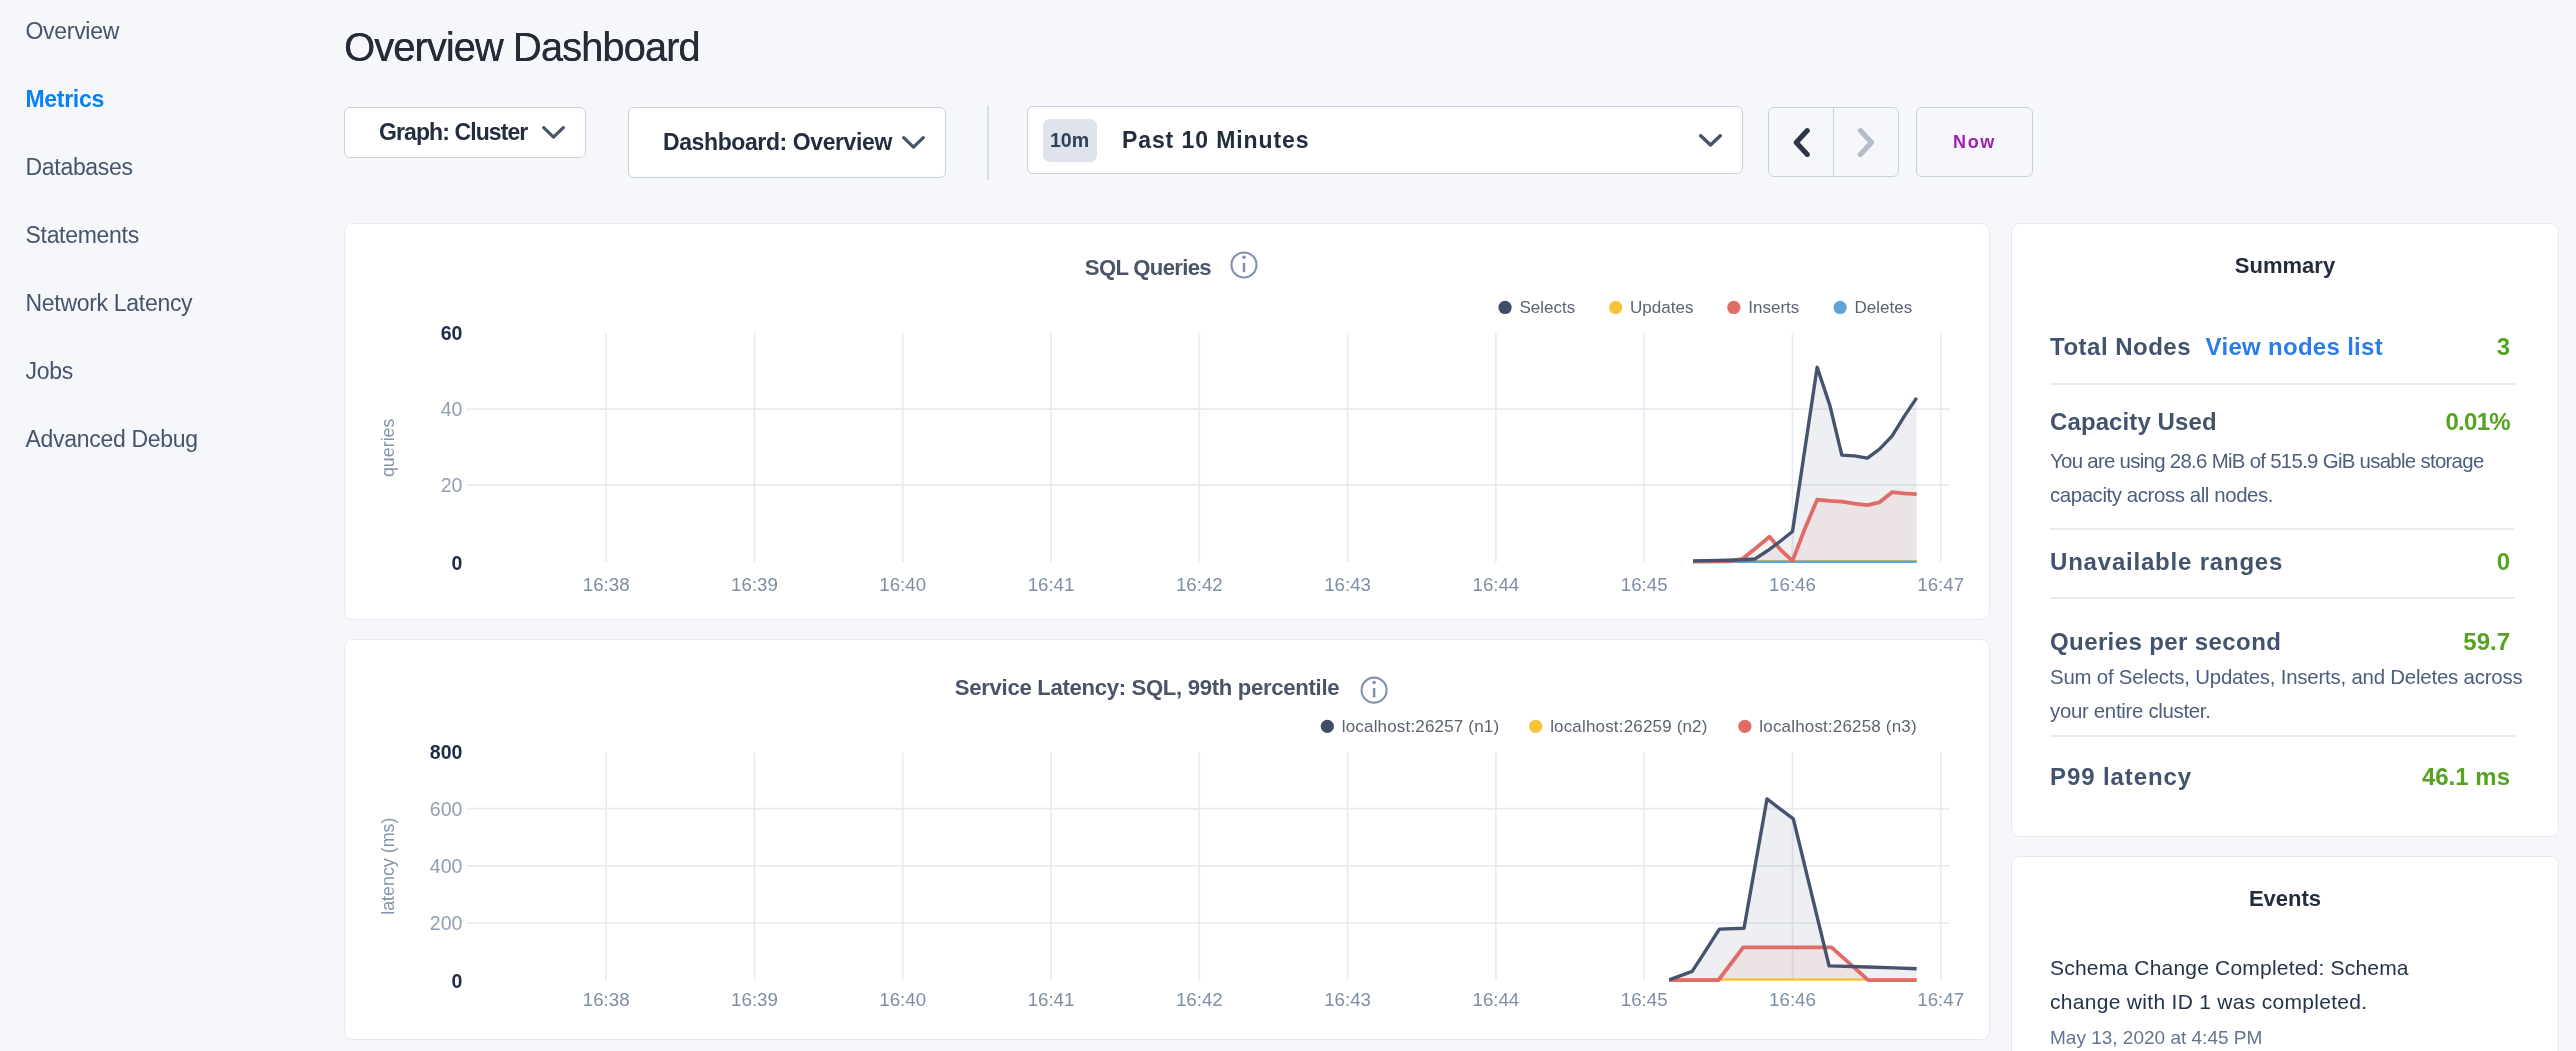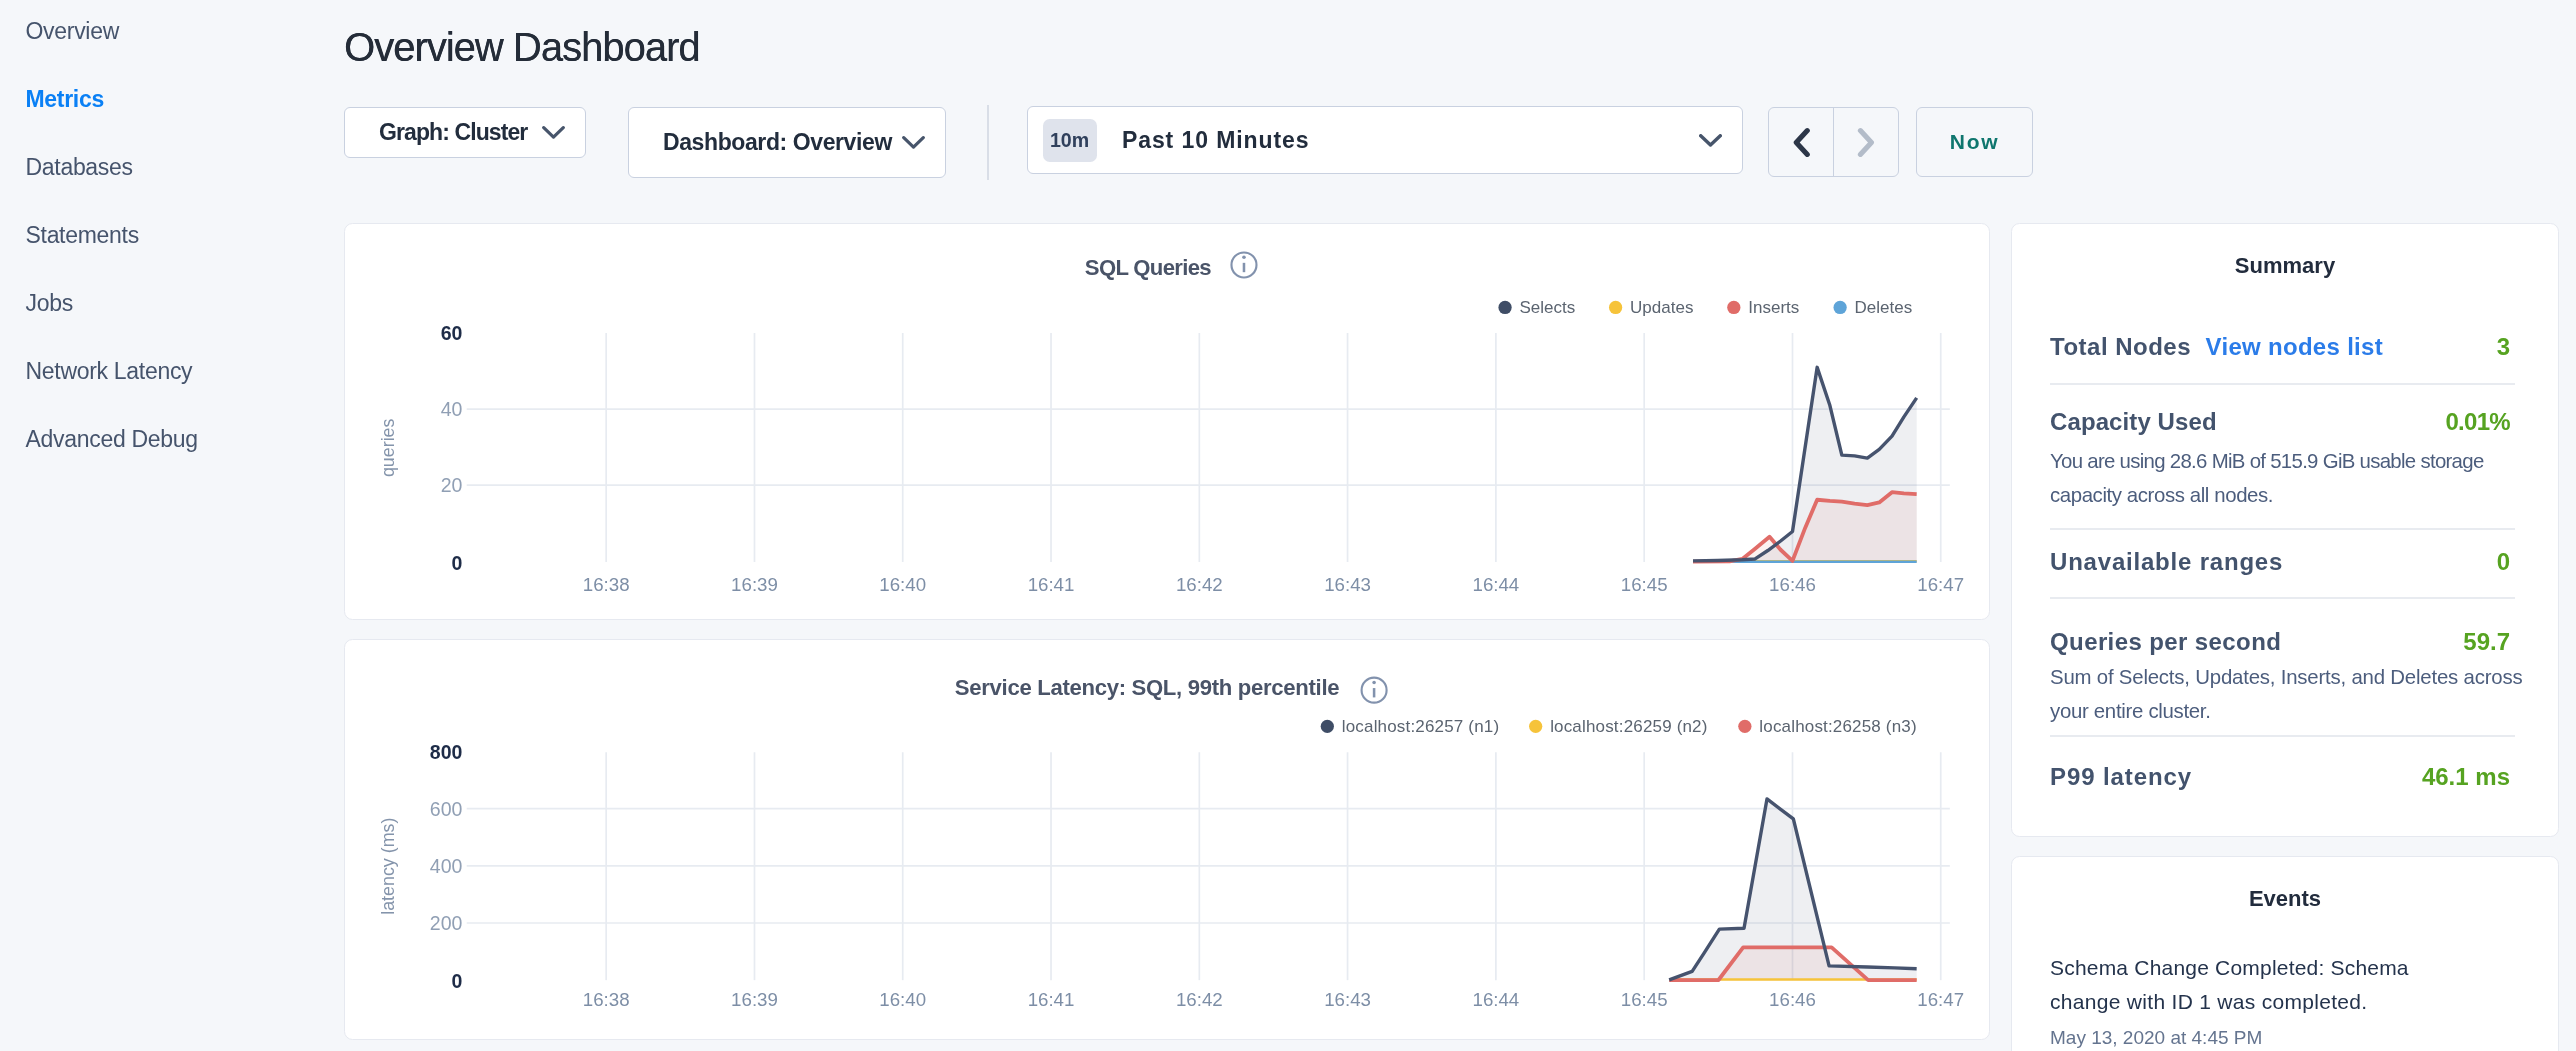--- a/index.html
+++ b/index.html
@@ -12,41 +12,41 @@
   .ctl { position:absolute; background:#fff; border:1.7px solid #c9d1e0; border-radius:6px; display:flex; align-items:center; padding-left:34px; color:#222d3d; font-weight:bold; font-size:23px; }
   .chev { margin-left:auto; margin-right:20.4px; width:23px; height:13.6px; }
   .vdivider { position:absolute; left:987px; top:105px; width:1.7px; height:75px; background:#d9dee7; }
   .timebox { position:absolute; left:1027px; top:106px; width:716px; height:68px; background:#fff; border:1.7px solid #c9d1e0; border-radius:6px; display:flex; align-items:center; }
   .badge { position:absolute; left:14.5px; top:12px; background:#dfe3ec; border-radius:6.8px; width:54px; height:43px; display:flex; align-items:center; justify-content:center; font-size:19.6px; font-weight:bold; color:#30405c; }
   .timebox .label { margin-left:94px; font-size:23px; letter-spacing:0.9px; font-weight:bold; color:#222d3d; }
   .timebox svg { position:absolute; right:20.4px; top:27px; }
   .arrows { position:absolute; left:1768px; top:107px; width:131px; height:70px; border:1.7px solid #c9d1e0; border-radius:6px; display:flex; }
   .arrows .cell { flex:1; display:flex; align-items:center; justify-content:center; }
   .arrows .cell:first-child { border-right:1.7px solid #c9d1e0; }
-  .nowbtn { position:absolute; left:1916px; top:107px; width:117px; height:70px; border:1.7px solid #c9d1e0; border-radius:6px; display:flex; align-items:center; justify-content:center; font-size:21px; letter-spacing:1.7px; font-weight:bold; color:#0f766e; }
+  .nowbtn { position:absolute; left:1916px; top:107px; width:117px; height:70px; border:1.7px solid #c9d1e0; border-radius:6px; display:flex; align-items:center; justify-content:center; font-size:18px; letter-spacing:1.7px; font-weight:bold; color:#a21caf; }
   .card { position:absolute; background:#fff; border:1.7px solid #e6e9f0; border-radius:8.5px;padding-left:12px; }
   .summary { left:2011px; top:223px; width:548px; height:614px; }
   .events { left:2011px; top:856px; width:548px; height:238px; }
   .sr { position:absolute; left:38px; right:48px; height:25.5px; }
   .sr .h { font-size:24px; font-weight:bold; color:#43536d; }
   .sr .val { position:absolute; right:0; top:0; font-size:24px; font-weight:bold; color:#56a321; }
   .sdiv { position:absolute; left:38px; right:43px; height:1.7px; background:#e8ebf0; }
   .desc { position:absolute; left:38px; font-size:20.4px; color:#4c5d7d; line-height:34px; }
   .ptitle { position:absolute; left:0; right:0; text-align:center; font-size:22px; font-weight:bold; color:#222c3d; }
   .sr .h.link, .link { color:#2b7ce9 !important; }
 </style>
 </head>
 <body>
   <div class="nav">
     <div>Overview</div>
     <div class="active">Metrics</div>
     <div>Databases</div>
     <div>Statements</div>
+    <div>Network Latency</div>
     <div>Jobs</div>
-    <div>Network Latency</div>
     <div>Advanced Debug</div>
   </div>
   <h1>Overview Dashboard</h1>
 
   <div class="ctl" style="left:344px; top:107px; width:242px; height:51px;">
     <span style="letter-spacing:-0.9px;">Graph: Cluster</span>
     <svg class="chev" viewBox="0 0 27 16">
       <path d="M2 2 L13.5 13 L25 2" fill="none" stroke="#47556b" stroke-width="3.8" stroke-linecap="round" stroke-linejoin="round"></path>
     </svg>
   </div>

